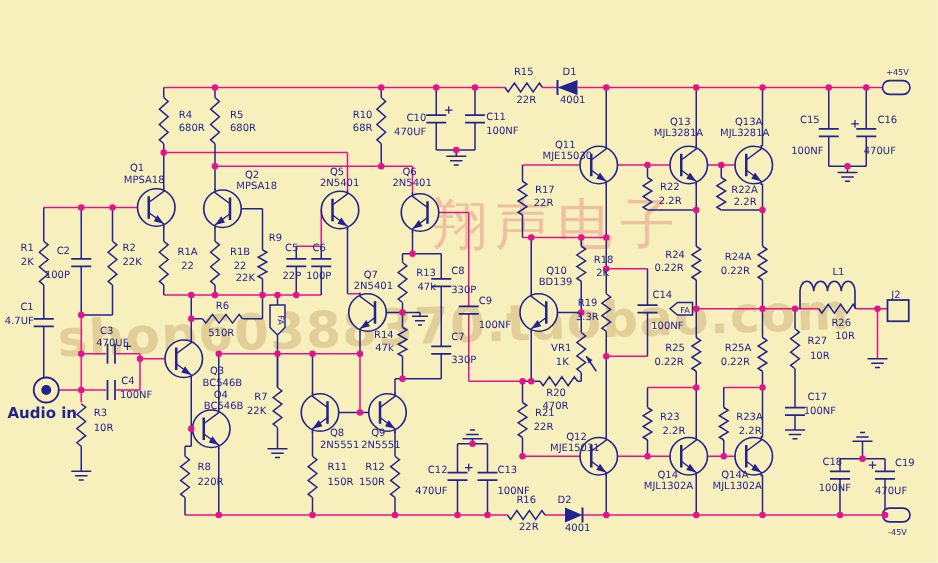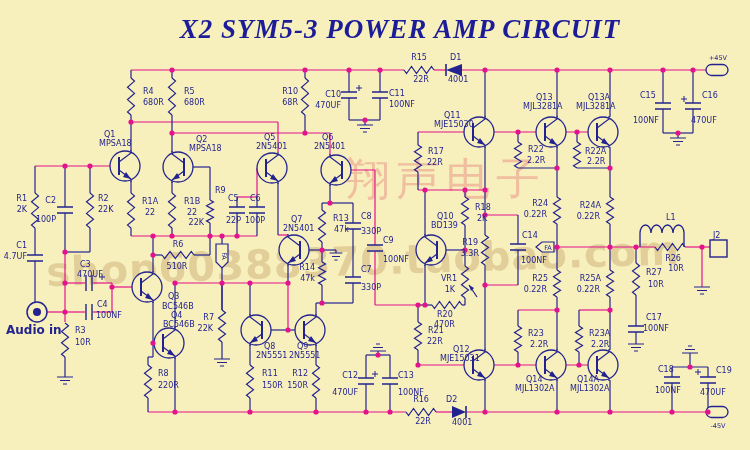--- a/index.html
+++ b/index.html
@@ -17,21 +17,20 @@
   .lbl{fill:#23238f;font-size:8px;font-family:"DejaVu Sans",sans-serif;}
   .big{font-size:12px;font-weight:700;}
   .tiny{font-size:6.5px;}
 </style>
 </head>
 <body>
 
 <div class="stage">
   <div class="wm wm-shop">shop60388370.taobao.com</div>
   <div class="wm wm-cn">翔声电子</div>
-  <div class="title">X2 SYM5-3 POWER AMP CIRCUIT</div>
   <svg id="schem" width="750" height="450" viewBox="0 0 750 450">
       <g>
         <polyline points="131,70 404,70" fill="none" stroke="#e3138e" stroke-width="1.2"></polyline>
         <polyline points="434,70 446,70" fill="none" stroke="#e3138e" stroke-width="1.2"></polyline>
         <polyline points="462,70 706,70" fill="none" stroke="#e3138e" stroke-width="1.2"></polyline>
         <polyline points="148,412 406,412" fill="none" stroke="#e3138e" stroke-width="1.2"></polyline>
         <polyline points="436,412 452,412" fill="none" stroke="#e3138e" stroke-width="1.2"></polyline>
         <polyline points="466,412 706,412" fill="none" stroke="#e3138e" stroke-width="1.2"></polyline>
         <polyline points="131,122 278,122" fill="none" stroke="#e3138e" stroke-width="1.2"></polyline>
         <polyline points="278,122 278,152" fill="none" stroke="#e3138e" stroke-width="1.2"></polyline>

